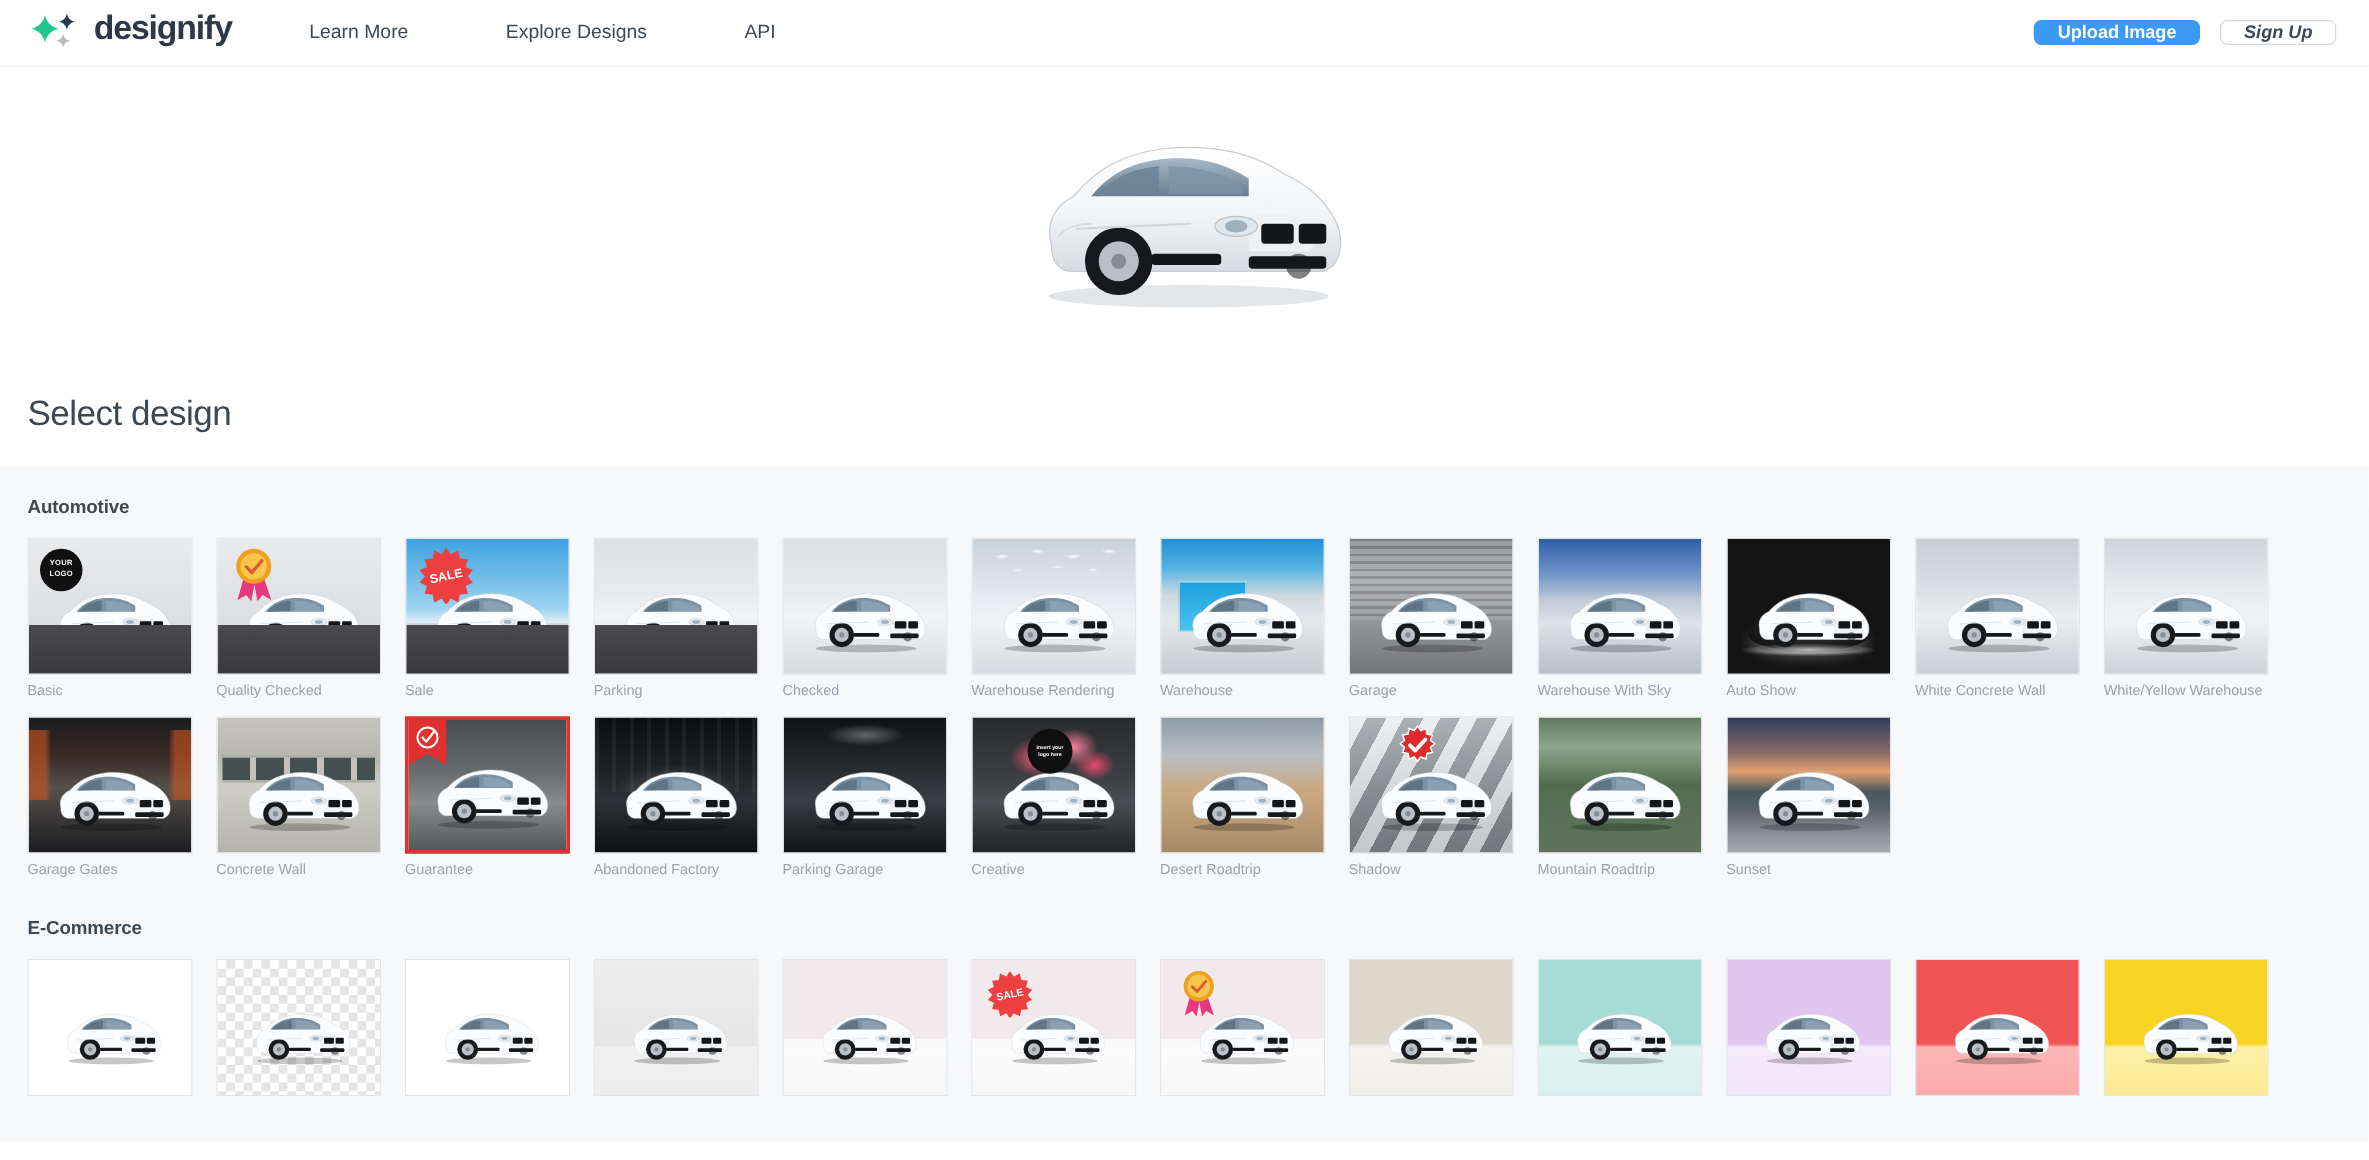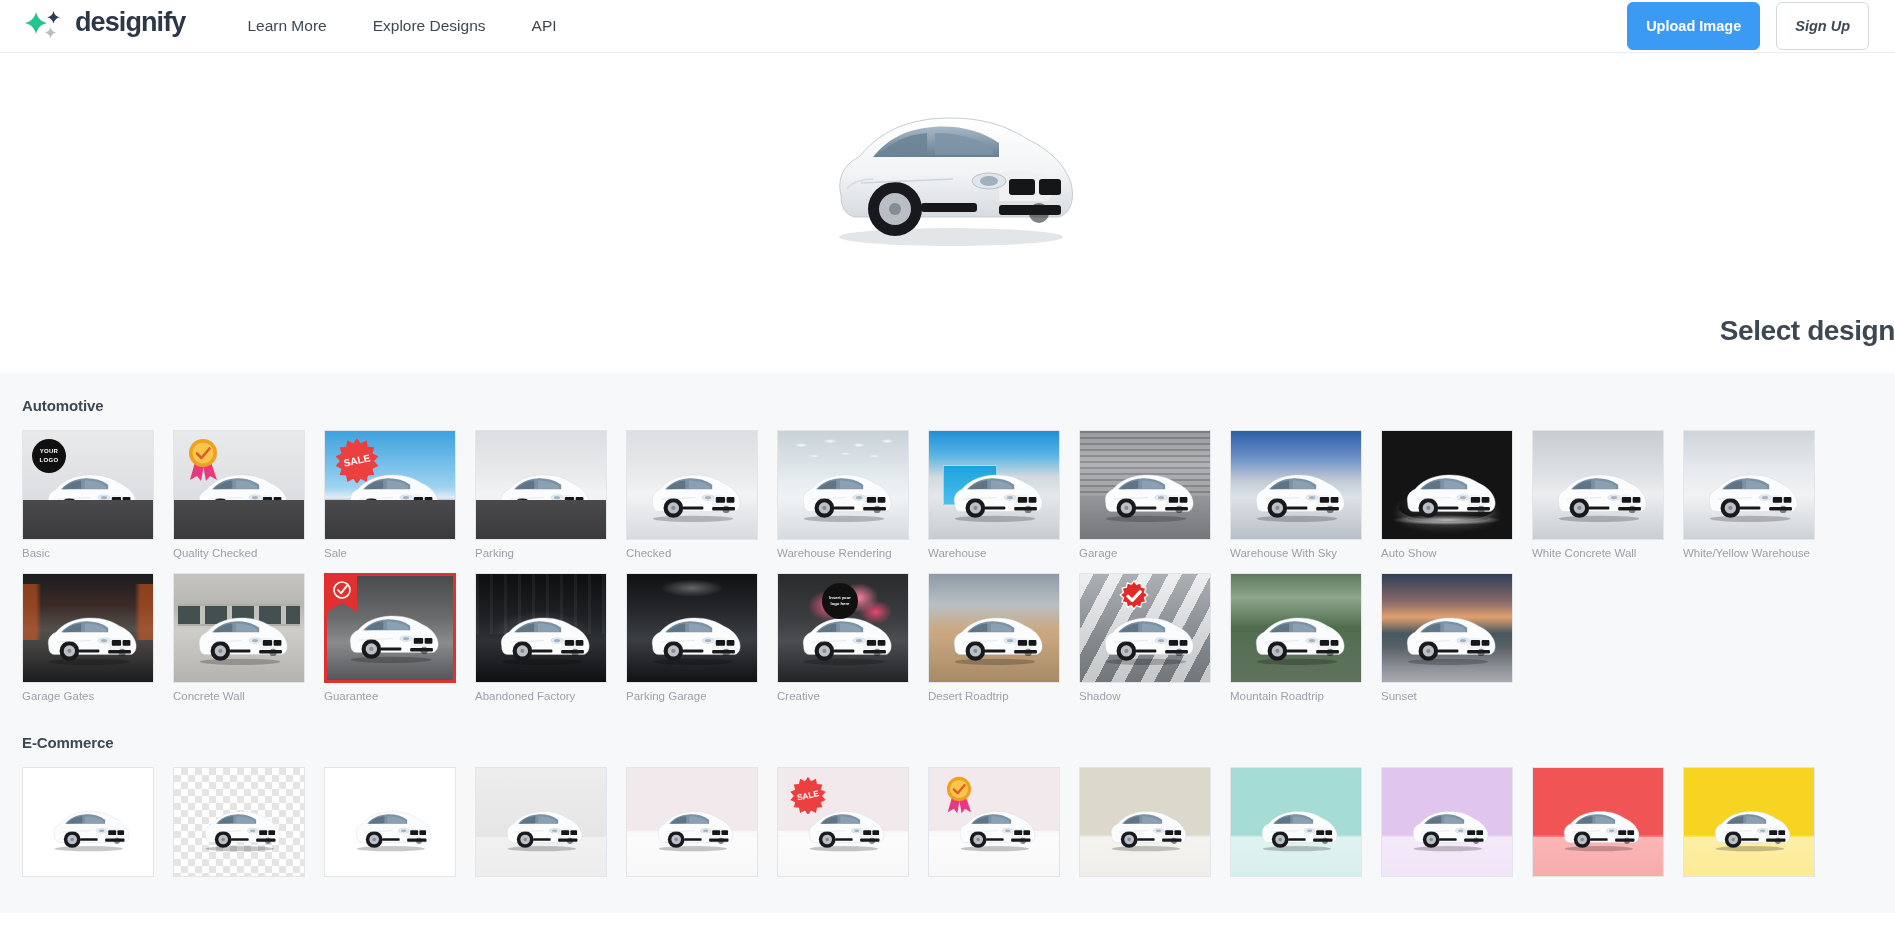--- a/index.html
+++ b/index.html
@@ -26,34 +26,34 @@
   }
   .brand { display: flex; align-items: flex-start; gap: 9px; margin-right: 62px; }
   .logo-mark { width: 44px; height: 34px; display: block; flex: none; }
   .brand-name {
     font-size: 27px;
     font-weight: bold;
     color: #2d3748;
     letter-spacing: -0.9px;
     line-height: 1;
   }
-  .nav { display: flex; align-items: center; gap: 46px; }
+  .nav { display: flex; align-items: center; gap: 78px; }
   .nav-link {
     font-size: 15.5px;
     color: #3d4852;
     text-decoration: none;
     white-space: nowrap;
   }
   .header-actions { margin-left: auto; display: flex; align-items: center; gap: 16px; }
   .btn {
     font-size: 14.5px;
     font-weight: bold;
     border-radius: 6px;
     padding: 0 18px;
-    height: 48px;
+    height: 20px;
     display: flex;
     align-items: center;
     justify-content: center;
     cursor: pointer;
     white-space: nowrap;
   }
   .btn-primary { background: #3b9af3; color: #ffffff; border: 1px solid #3b9af3; }
   .btn-outline { background: #ffffff; color: #3d4852; border: 1px solid #d4d8dd; font-style: italic; }
 
   
@@ -64,24 +64,23 @@
     align-items: center;
     justify-content: center;
     position: relative;
   }
   .hero-car { width: 290px; height: 170px; display: block; }
 
   
   .select-title-wrap { background: #ffffff; padding: 24px 0 26px 22px; }
   .select-title {
     font-size: 28px;
-    font-weight: bold;
+    font-weight: normal;
     color: #3d4852;
     letter-spacing: -0.4px;
-    text-align: right;
   }
 
   
   .design-panel {
     background: #f7f8fa;
     padding: 16px 0 0 0;
     min-height: 540px;
   }
   .section { padding: 0 0 10px 0; }
   .section-title {

